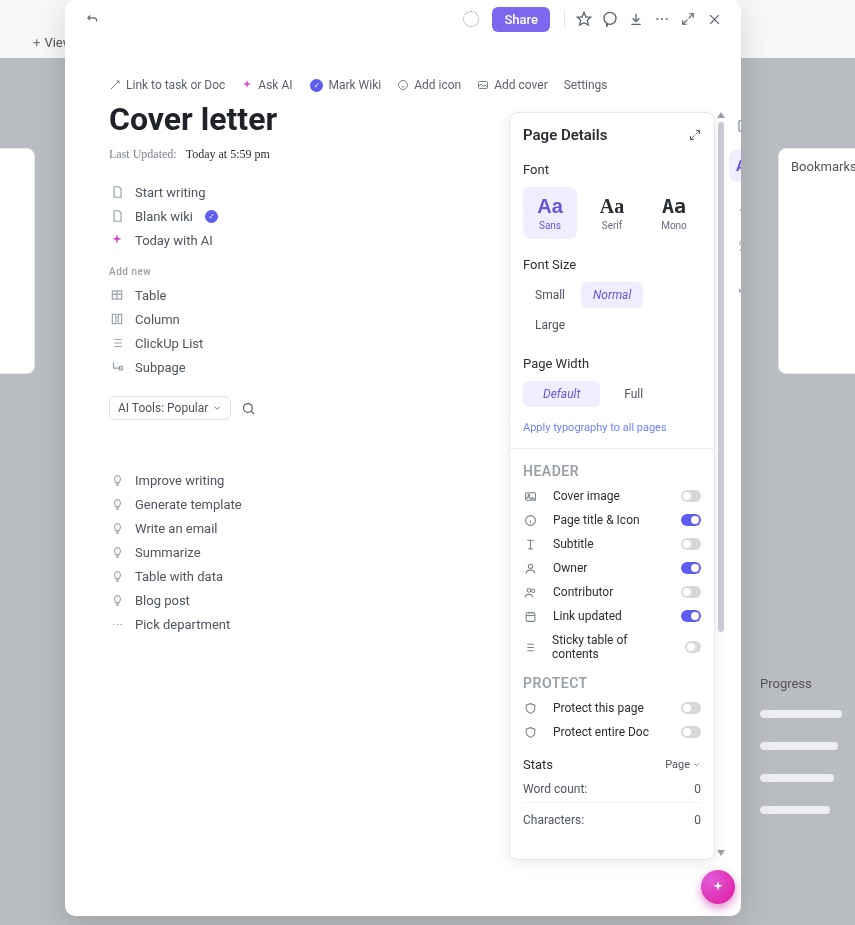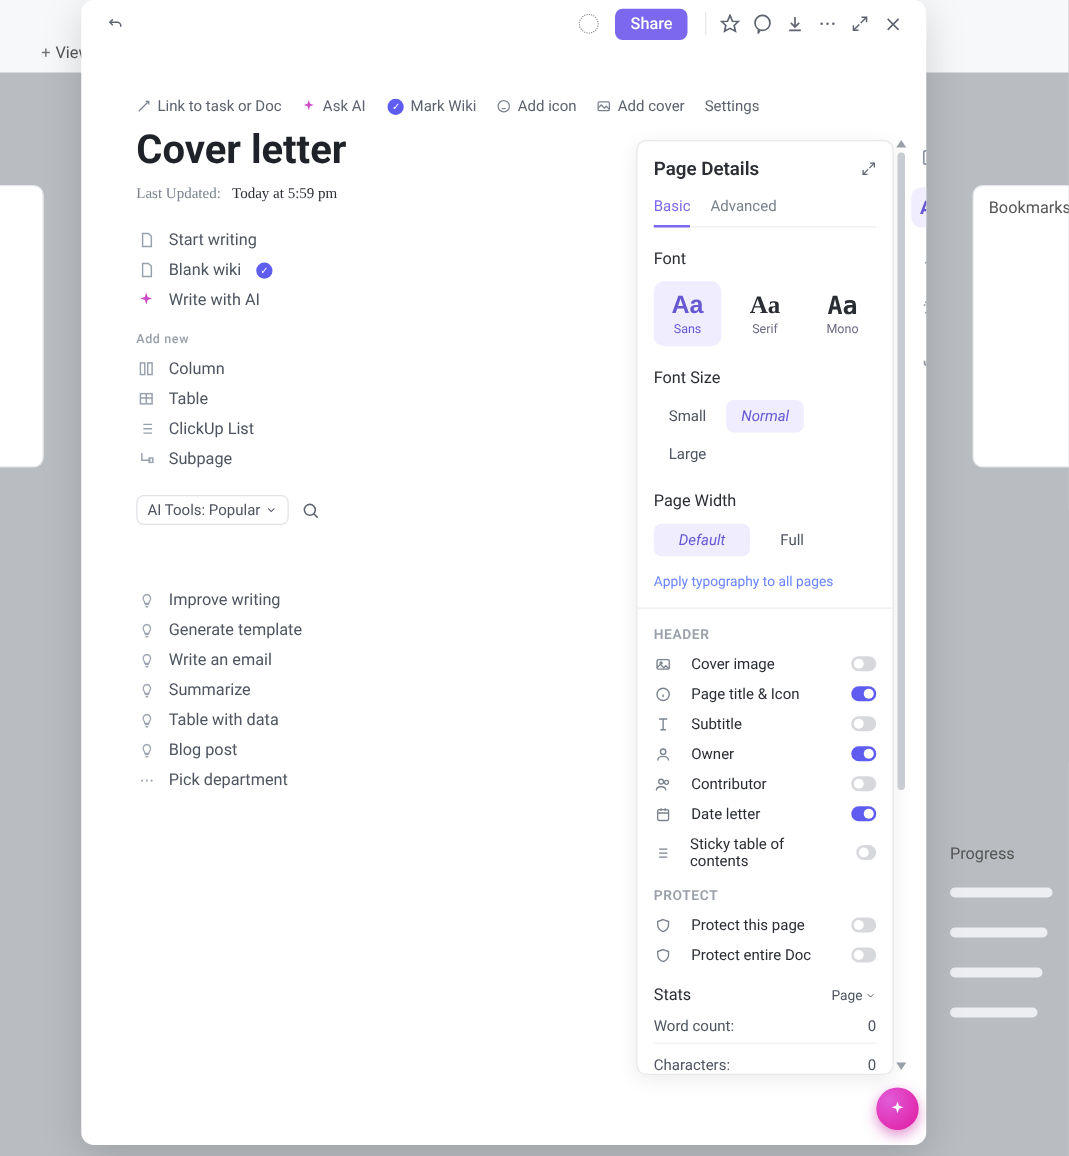--- a/index.html
+++ b/index.html
@@ -125,21 +125,21 @@
   .font-card .aa.serif { color:#2a2e34; font-family:Georgia, serif;}
   .font-card .aa.mono { color:#2a2e34; font-family:ui-monospace, monospace;}
   .font-card .fl { font-size:10px; color:#6b6b84; margin-top:4px;}
   .font-card.active .fl { color:#6658d3; }
 
   .pill-row { display:flex; gap:4px; margin-top:10px; flex-wrap:wrap;}
   .pill { padding:6px 12px; border-radius:6px; font-size:12px; color:#4e5560; cursor:pointer;}
   .pill.active { background:#efedff; color:#6658d3;font-style:italic;}
   .apply-link { color:#6a84ff; font-size:11px; margin-top:14px; text-align:left; cursor:pointer;}
   hr.divider { border:none; border-top:1px solid #eceef1; margin:14px -13px 0; }
-  .grp-head { font-size:11px; letter-spacing:.5px; color:#9aa0aa; font-weight:600; margin-top:14px;}
+  .grp-head { font-size:14px; letter-spacing:.5px; color:#9aa0aa; font-weight:600; margin-top:14px;}
 
   .toggle-row { display:flex; align-items:center; gap:16px; margin-top:10px; font-size:12px; color:#2a2e34;}
   .toggle-row .ric { width:14px; height:14px; color:#7a828d; display:flex; align-items:center; justify-content:center;}
   .toggle-row .sp { flex:1; }
   .toggle {
     width:20px; height:12px; border-radius:999px; background:#d6d8dc; position:relative; cursor:pointer;
   }
   .toggle::after{
     content:""; position:absolute; width:8px; height:8px; background:#fff; border-radius:50%;
     top:2px; left:2px; transition:none;
@@ -311,43 +311,43 @@
         </span>
       <span>Blank wiki</span>
       <span class="badge-check">✓</span>
     </div>
     <div class="srow ai">
       <span class="ic">
           <svg width="14" height="14" viewBox="0 0 24 24" fill="currentColor">
             <path d="M12 2l2 6 6 2-6 2-2 6-2-6-6-2 6-2z"></path>
           </svg>
         </span>
-      <span>Write with AI</span>
+      <span>Today with AI</span>
     </div>
   </div>
 
   <div class="addnew">Add new</div>
   <div class="add-list">
+    <div class="srow">
+      <span class="ic">
+          <svg width="14" height="14" viewBox="0 0 24 24" fill="none" stroke="currentColor" stroke-width="2">
+            <rect x="4" y="5" width="16" height="14"></rect>
+            <path d="M4 11h16M12 5v14"></path>
+          </svg>
+        </span>
+      <span>Table</span>
+    </div>
     <div class="srow">
       <span class="ic">
           <svg width="14" height="14" viewBox="0 0 24 24" fill="none" stroke="currentColor" stroke-width="2">
             <rect x="4" y="4" width="6" height="16"></rect>
             <rect x="14" y="4" width="6" height="16"></rect>
           </svg>
         </span>
       <span>Column</span>
-    </div>
-    <div class="srow">
-      <span class="ic">
-          <svg width="14" height="14" viewBox="0 0 24 24" fill="none" stroke="currentColor" stroke-width="2">
-            <rect x="4" y="5" width="16" height="14"></rect>
-            <path d="M4 11h16M12 5v14"></path>
-          </svg>
-        </span>
-      <span>Table</span>
     </div>
     <div class="srow">
       <span class="ic">
           <svg width="14" height="14" viewBox="0 0 24 24" fill="none" stroke="currentColor" stroke-width="2">
             <path d="M8 6h12M8 12h12M8 18h12M4 6h.01M4 12h.01M4 18h.01"></path>
           </svg>
         </span>
       <span>ClickUp List</span>
     </div>
     <div class="srow">
@@ -441,24 +441,20 @@
     <div class="panel-title">
       <span>Page Details</span>
       <span class="exp">
           <svg width="12" height="12" viewBox="0 0 24 24" fill="none" stroke="currentColor" stroke-width="2">
             <path d="M14 3h7v7"></path>
             <path d="M10 21H3v-7"></path>
             <path d="M21 3l-8 8"></path>
             <path d="M3 21l8-8"></path>
           </svg>
         </span>
-    </div>
-    <div class="tabs">
-      <div class="tab active">Basic</div>
-      <div class="tab">Advanced</div>
     </div>
 
     <div class="sect-label">Font</div>
     <div class="font-options">
       <div class="font-card active">
           <span class="aa sans">Aa</span>
           <span class="fl">Sans</span>
         </div>
       <div class="font-card">
           <span class="aa serif">Aa</span>
@@ -544,21 +540,21 @@
         <span class="sp"></span>
       <div class="toggle"></div>
     </div>
     <div class="toggle-row">
       <span class="ric">
           <svg width="13" height="13" viewBox="0 0 24 24" fill="none" stroke="currentColor" stroke-width="2">
             <rect x="4" y="5" width="16" height="16" rx="2"></rect>
             <path d="M4 10h16M9 3v4M15 3v4"></path>
           </svg>
         </span>
-      <span>Date letter</span>
+      <span>Link updated</span>
         <span class="sp"></span>
       <div class="toggle on"></div>
     </div>
     <div class="toggle-row">
       <span class="ric">
           <svg width="13" height="13" viewBox="0 0 24 24" fill="none" stroke="currentColor" stroke-width="2">
             <path d="M8 6h12M8 12h12M8 18h12M4 6h.01M4 12h.01M4 18h.01"></path>
           </svg>
         </span>
       <span>Sticky table of contents</span>

